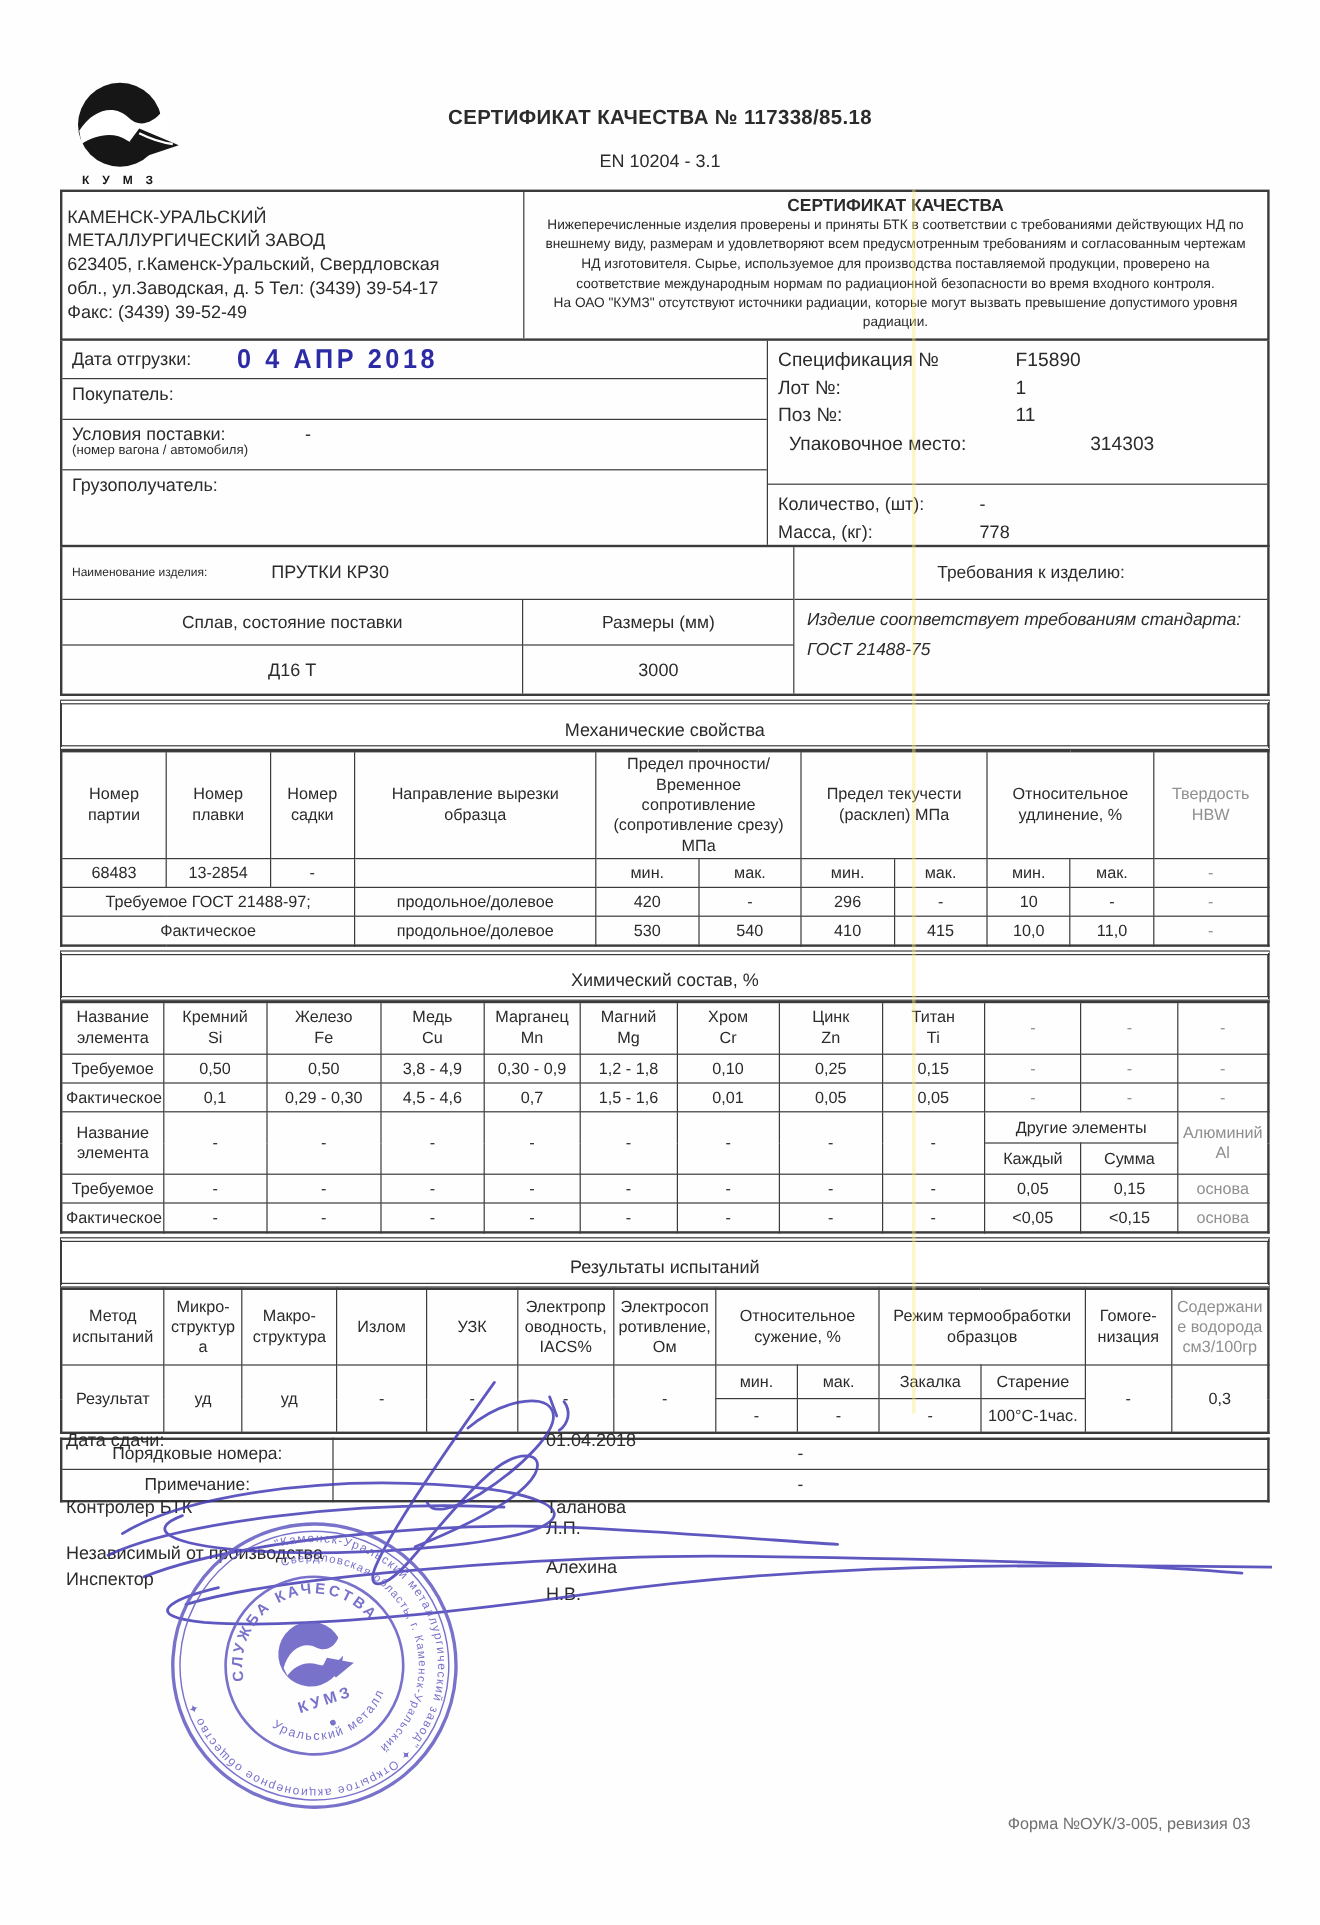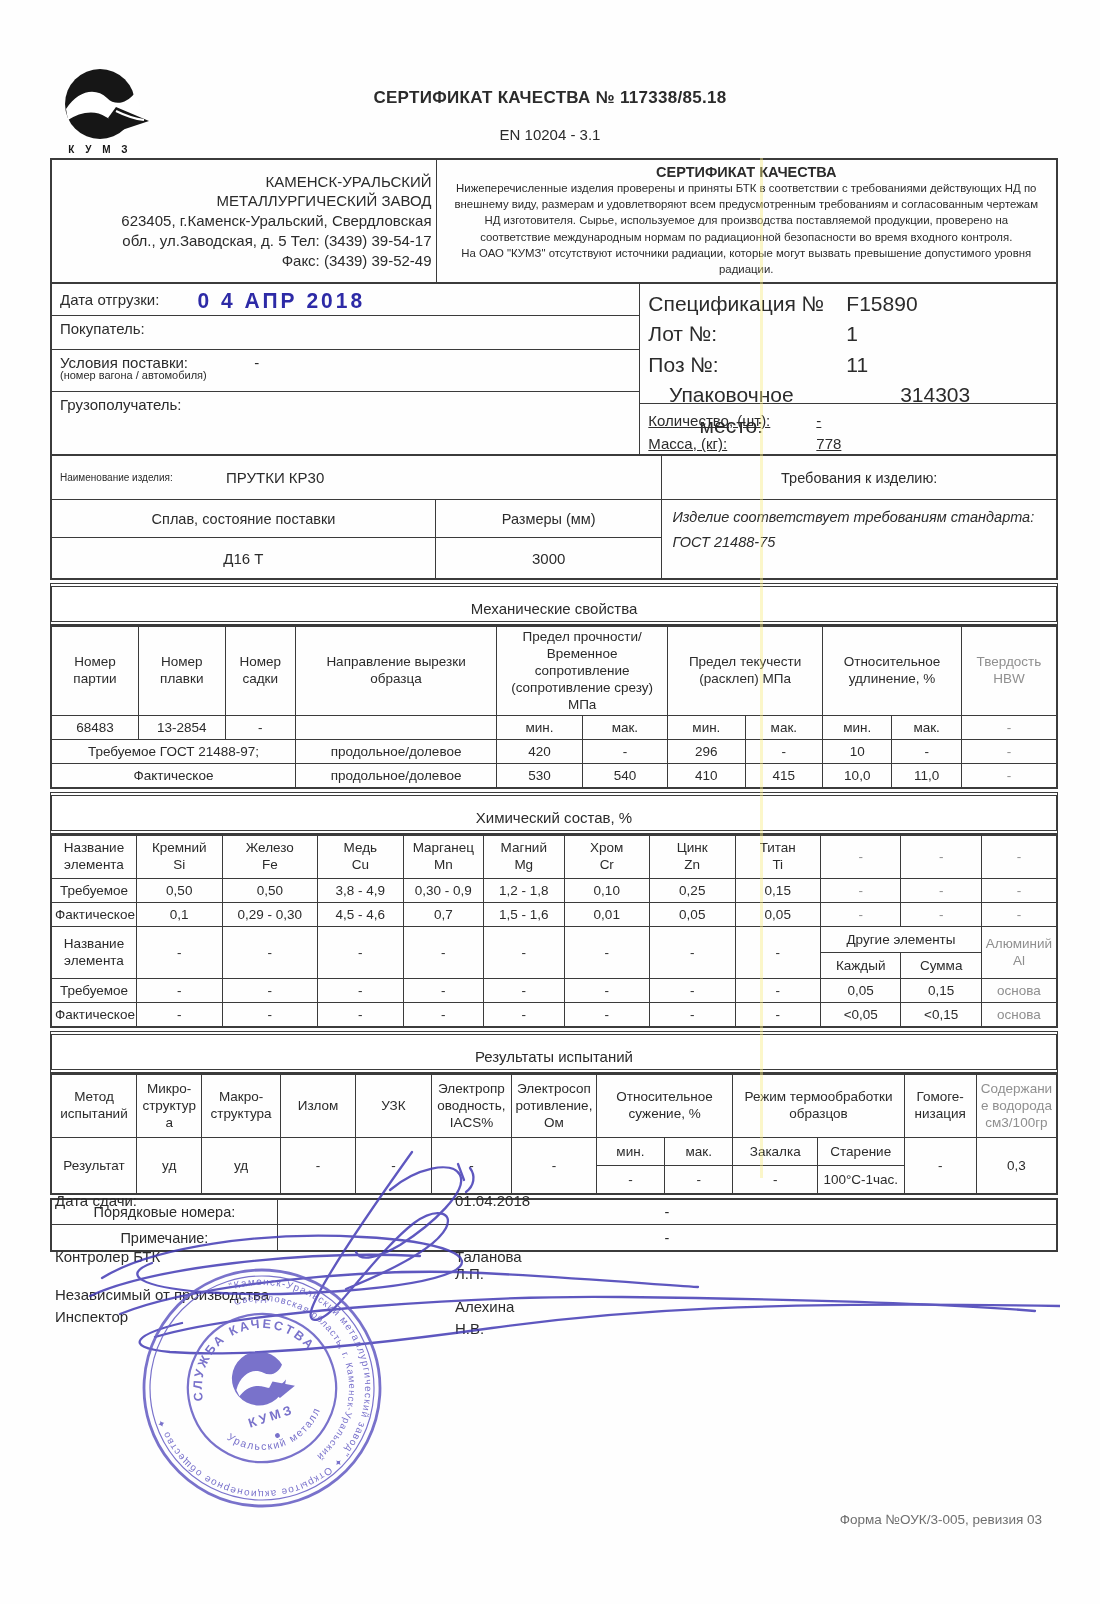--- a/index.html
+++ b/index.html
@@ -26,38 +26,38 @@
   td.small{ font-size:11px; }
   td.sub{ font-size:12.5px; }
   td.tiny{ font-size:9.5px; padding:0 1px; }
   .fade{ color:#8f8f8f; }
   tr.th-row td{ height:64px; }
   tr.vrow td{ height:24px; }
 
   
   .info{ display:grid; grid-template-columns:38.3% 61.7%; border:2px solid var(--bd); min-height:126px; }
   .info-left{ border-right:1.5px solid var(--bd); display:flex; flex-direction:column;
-    justify-content:center; text-align:right; font-size:15px; line-height:1.32; padding:6px 4px; }
+    justify-content:center; text-align:left; font-size:15px; line-height:1.32; padding:6px 4px; }
   .info-right{ padding:3px 12px 4px; text-align:center; }
   .info-right .head{ font-size:14.5px; font-weight:bold; margin-top:1px; }
   .info-right p{ margin:0; font-size:11.4px; line-height:1.42; }
 
   
   .ship{ display:grid; grid-template-columns:58.6% 41.4%; border:2px solid var(--bd); border-top:none; }
   .ship-left{ border-right:1.5px solid var(--bd); }
   .ship-left .row{ border-bottom:1px solid var(--bd); padding:4px 8px; font-size:15px; position:relative; }
   .ship-left .row:last-child{ border-bottom:none; }
   .r1{ height:32px; } .r2{ height:42px; } .r3{ height:34px; } .r4{ height:50px; }
   .note-sm{ font-size:11px; margin-top:-2px; }
   .stamp-date{ display:inline-block; margin-left:34px; color:var(--blue); font-weight:bold;
     font-size:21px; letter-spacing:3px; transform:scaleY(1.08); vertical-align:-2px; }
   .dash-val{ display:inline-block; margin-left:62px; }
   .ship-right .b1{ height:120px; border-bottom:1.5px solid var(--bd); padding:5px 0 0 8px; }
-  .ship-right .b2{ height:50px; padding:5px 0 0 8px;text-decoration:underline; }
-  .kv{ display:grid; grid-template-columns:198px 1fr; font-size:21px; line-height:1.45; }
+  .ship-right .b2{ height:50px; padding:5px 0 0 8px; }
+  .kv{ display:grid; grid-template-columns:198px 1fr; font-size:16px; line-height:1.45; }
   .kv2{ display:grid; grid-template-columns:168px 1fr; font-size:15px; line-height:1.55; }
 
   
   .prod{ display:grid; grid-template-columns:60.8% 39.2%; border:2px solid var(--bd); border-top:none; }
   .prod-left{ border-right:1.5px solid var(--bd); }
   .name-row{ height:44px; border-bottom:1px solid var(--bd); display:flex; align-items:center; padding:2px 8px; }
   .name-lbl{ width:118px; font-size:10px; line-height:1.3; }
   .name-val{ margin-left:48px; font-size:15px; }
   .alloy-grid{ display:grid; grid-template-columns:63% 37%; }
   .alloy-grid > div{ display:flex; align-items:center; justify-content:center; }

